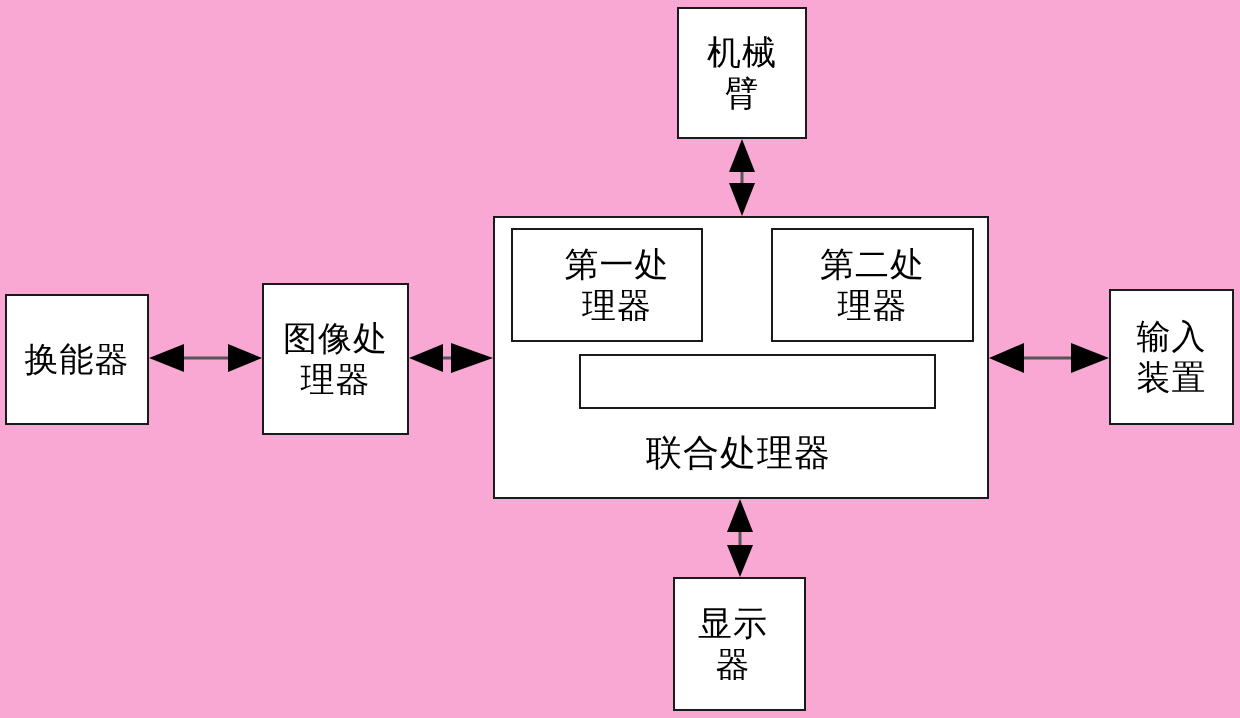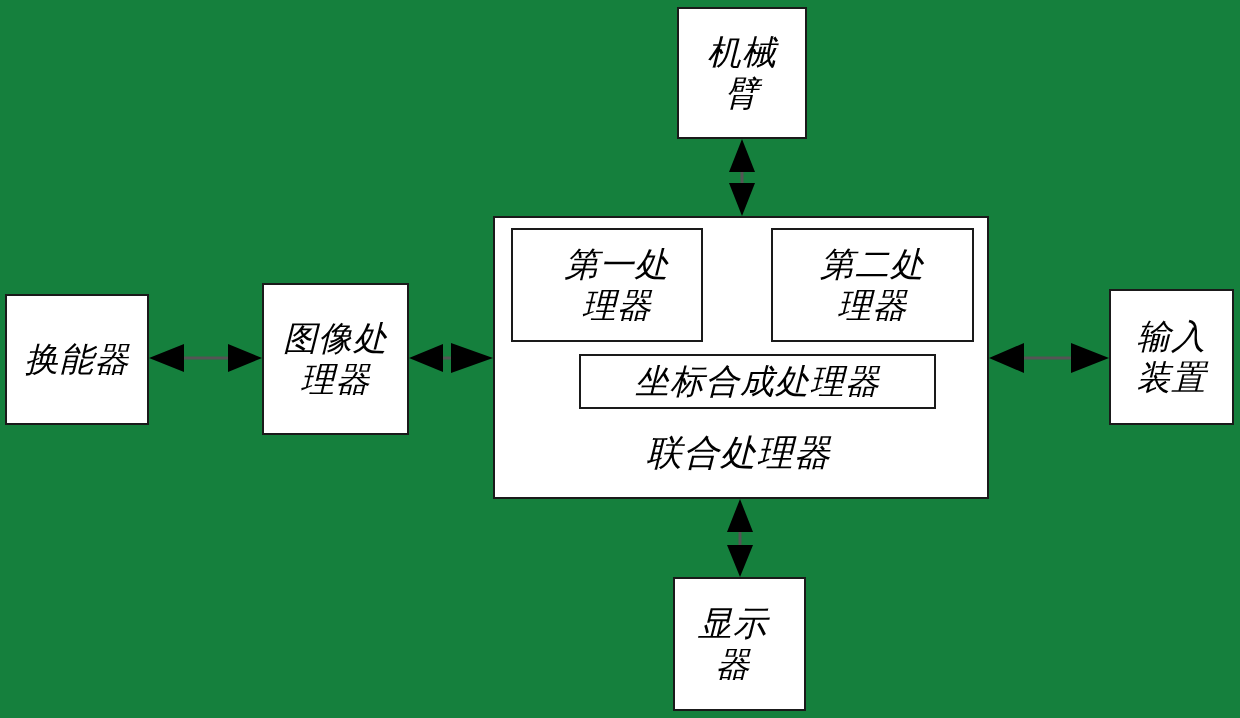--- a/index.html
+++ b/index.html
@@ -10,22 +10,21 @@
   body {
     width: 1240px;
     height: 718px;
     font-family: "DejaVu Sans", "Liberation Sans", sans-serif;
     overflow: hidden;
   }
   #diagram-root {
     position: relative;
     width: 1240px;
     height: 718px;
-    background: #15803d;
-    font-style: italic;
+    background: #f9a8d4;
   }
   svg.diagram-canvas {
     position: absolute;
     left: 0;
     top: 0;
     width: 1240px;
     height: 718px;
   }
   .block-rect {
     fill: #ffffff;
@@ -130,21 +129,20 @@
 
   <div class="block-label" style="left:263px; top:284px; width:145px; height:150px;">图像处
 理器</div>
 
   <div class="block-label" style="left:512px; top:229px; width:190px; height:112px;margin-left:10px;">第一处
 理器</div>
 
   <div class="block-label" style="left:772px; top:229px; width:201px; height:112px;">第二处
 理器</div>
 
-  <div class="block-label label-coord" style="left:580px; top:355px; width:355px; height:53px;">坐标合成处理器</div>
 
   <div class="block-label label-joint" style="left:494px; top:425px; width:489px; height:56px;">联合处理器</div>
 
   <div class="block-label" style="left:1110px; top:290px; width:123px; height:134px;">输入
 装置</div>
 
   <div class="block-label" style="left:674px; top:578px; width:118px; height:132px;">显示
 器</div>
 
 </div>

